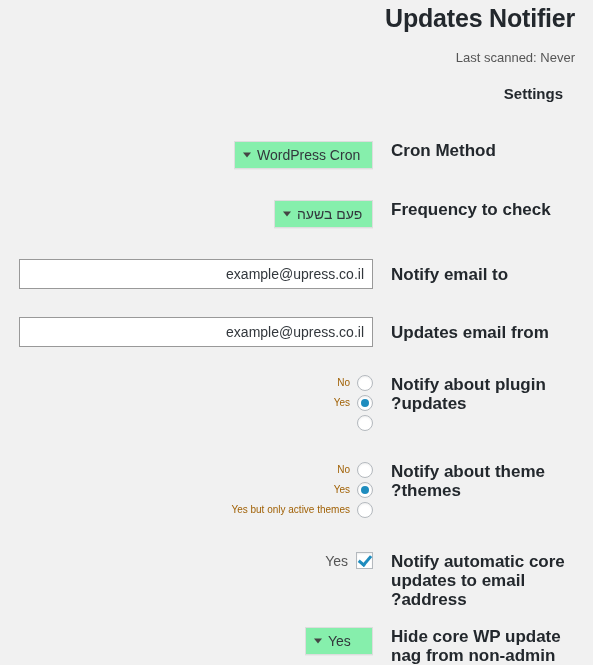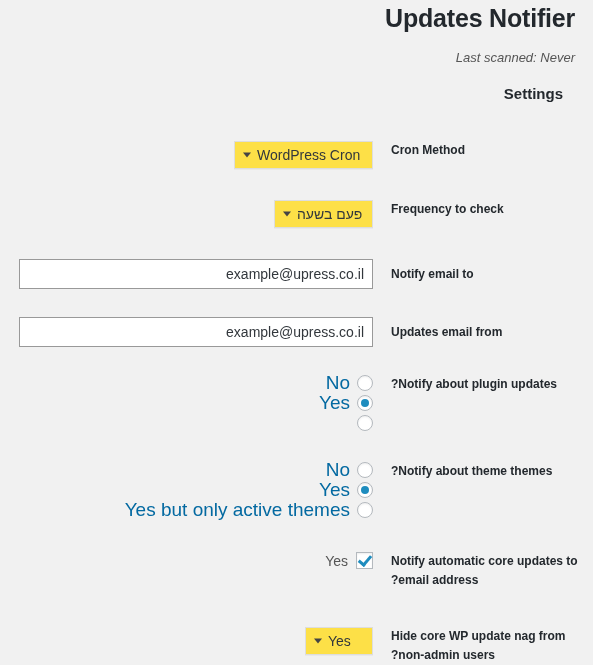--- a/index.html
+++ b/index.html
@@ -32,21 +32,20 @@
     font-weight: bold;
     color: #23282d;
     letter-spacing: -0.2px;
     white-space: nowrap;
   }
   .last-scanned {
     position: absolute;
     top: 50px;
     right: 18px;
     font-size: 13px;
-    font-style: italic;
     color: #555;
     white-space: nowrap;
   }
   .settings-heading {
     position: absolute;
     top: 85px;
     right: 30px;
     font-size: 15px;
     font-weight: bold;
     color: #23282d;
@@ -61,21 +60,21 @@
     display: flex;
     flex-direction: row;
     align-items: flex-start;
   }
   .row-label {
     width: 220px;
     flex: 0 0 220px;
     padding-right: 2px;
     margin-right: 0;
     text-align: left;
-    font-size: 12px;
+    font-size: 17px;
     font-weight: bold;
     color: #23282d;
     line-height: 19px;
     padding-left: 18px;
     box-sizing: border-box;
     direction: rtl;
   }
   .row-field {
     flex: 1 1 auto;
     display: flex;
@@ -84,21 +83,21 @@
     padding-left: 0;
     box-sizing: border-box;
   }
 
   
   .select-box {
     position: relative;
     display: inline-flex;
     align-items: center;
     justify-content: flex-end;
-    background: #fde047;
+    background: #86efac;
     border: 1px solid #ddd;
     border-radius: 0;
     height: 28px;
     box-sizing: border-box;
     padding: 0 10px 0 0;
     font-size: 14px;
     color: #32373c;
     cursor: pointer;
     box-shadow: 0 1px 0 rgba(0,0,0,0.03);
   }
@@ -166,22 +165,22 @@
     content: "";
     position: absolute;
     left: 3px;
     top: 3px;
     width: 8px;
     height: 8px;
     border-radius: 50%;
     background: #1e8cbe;
   }
   .radio-label {
-    font-size: 19px;
-    color: #0369a1;
+    font-size: 10px;
+    color: #a16207;
     white-space: nowrap;
     line-height: 16px;
   }
 
   
   .check-item {
     display: flex;
     flex-direction: row;
     align-items: center;
     gap: 8px;

